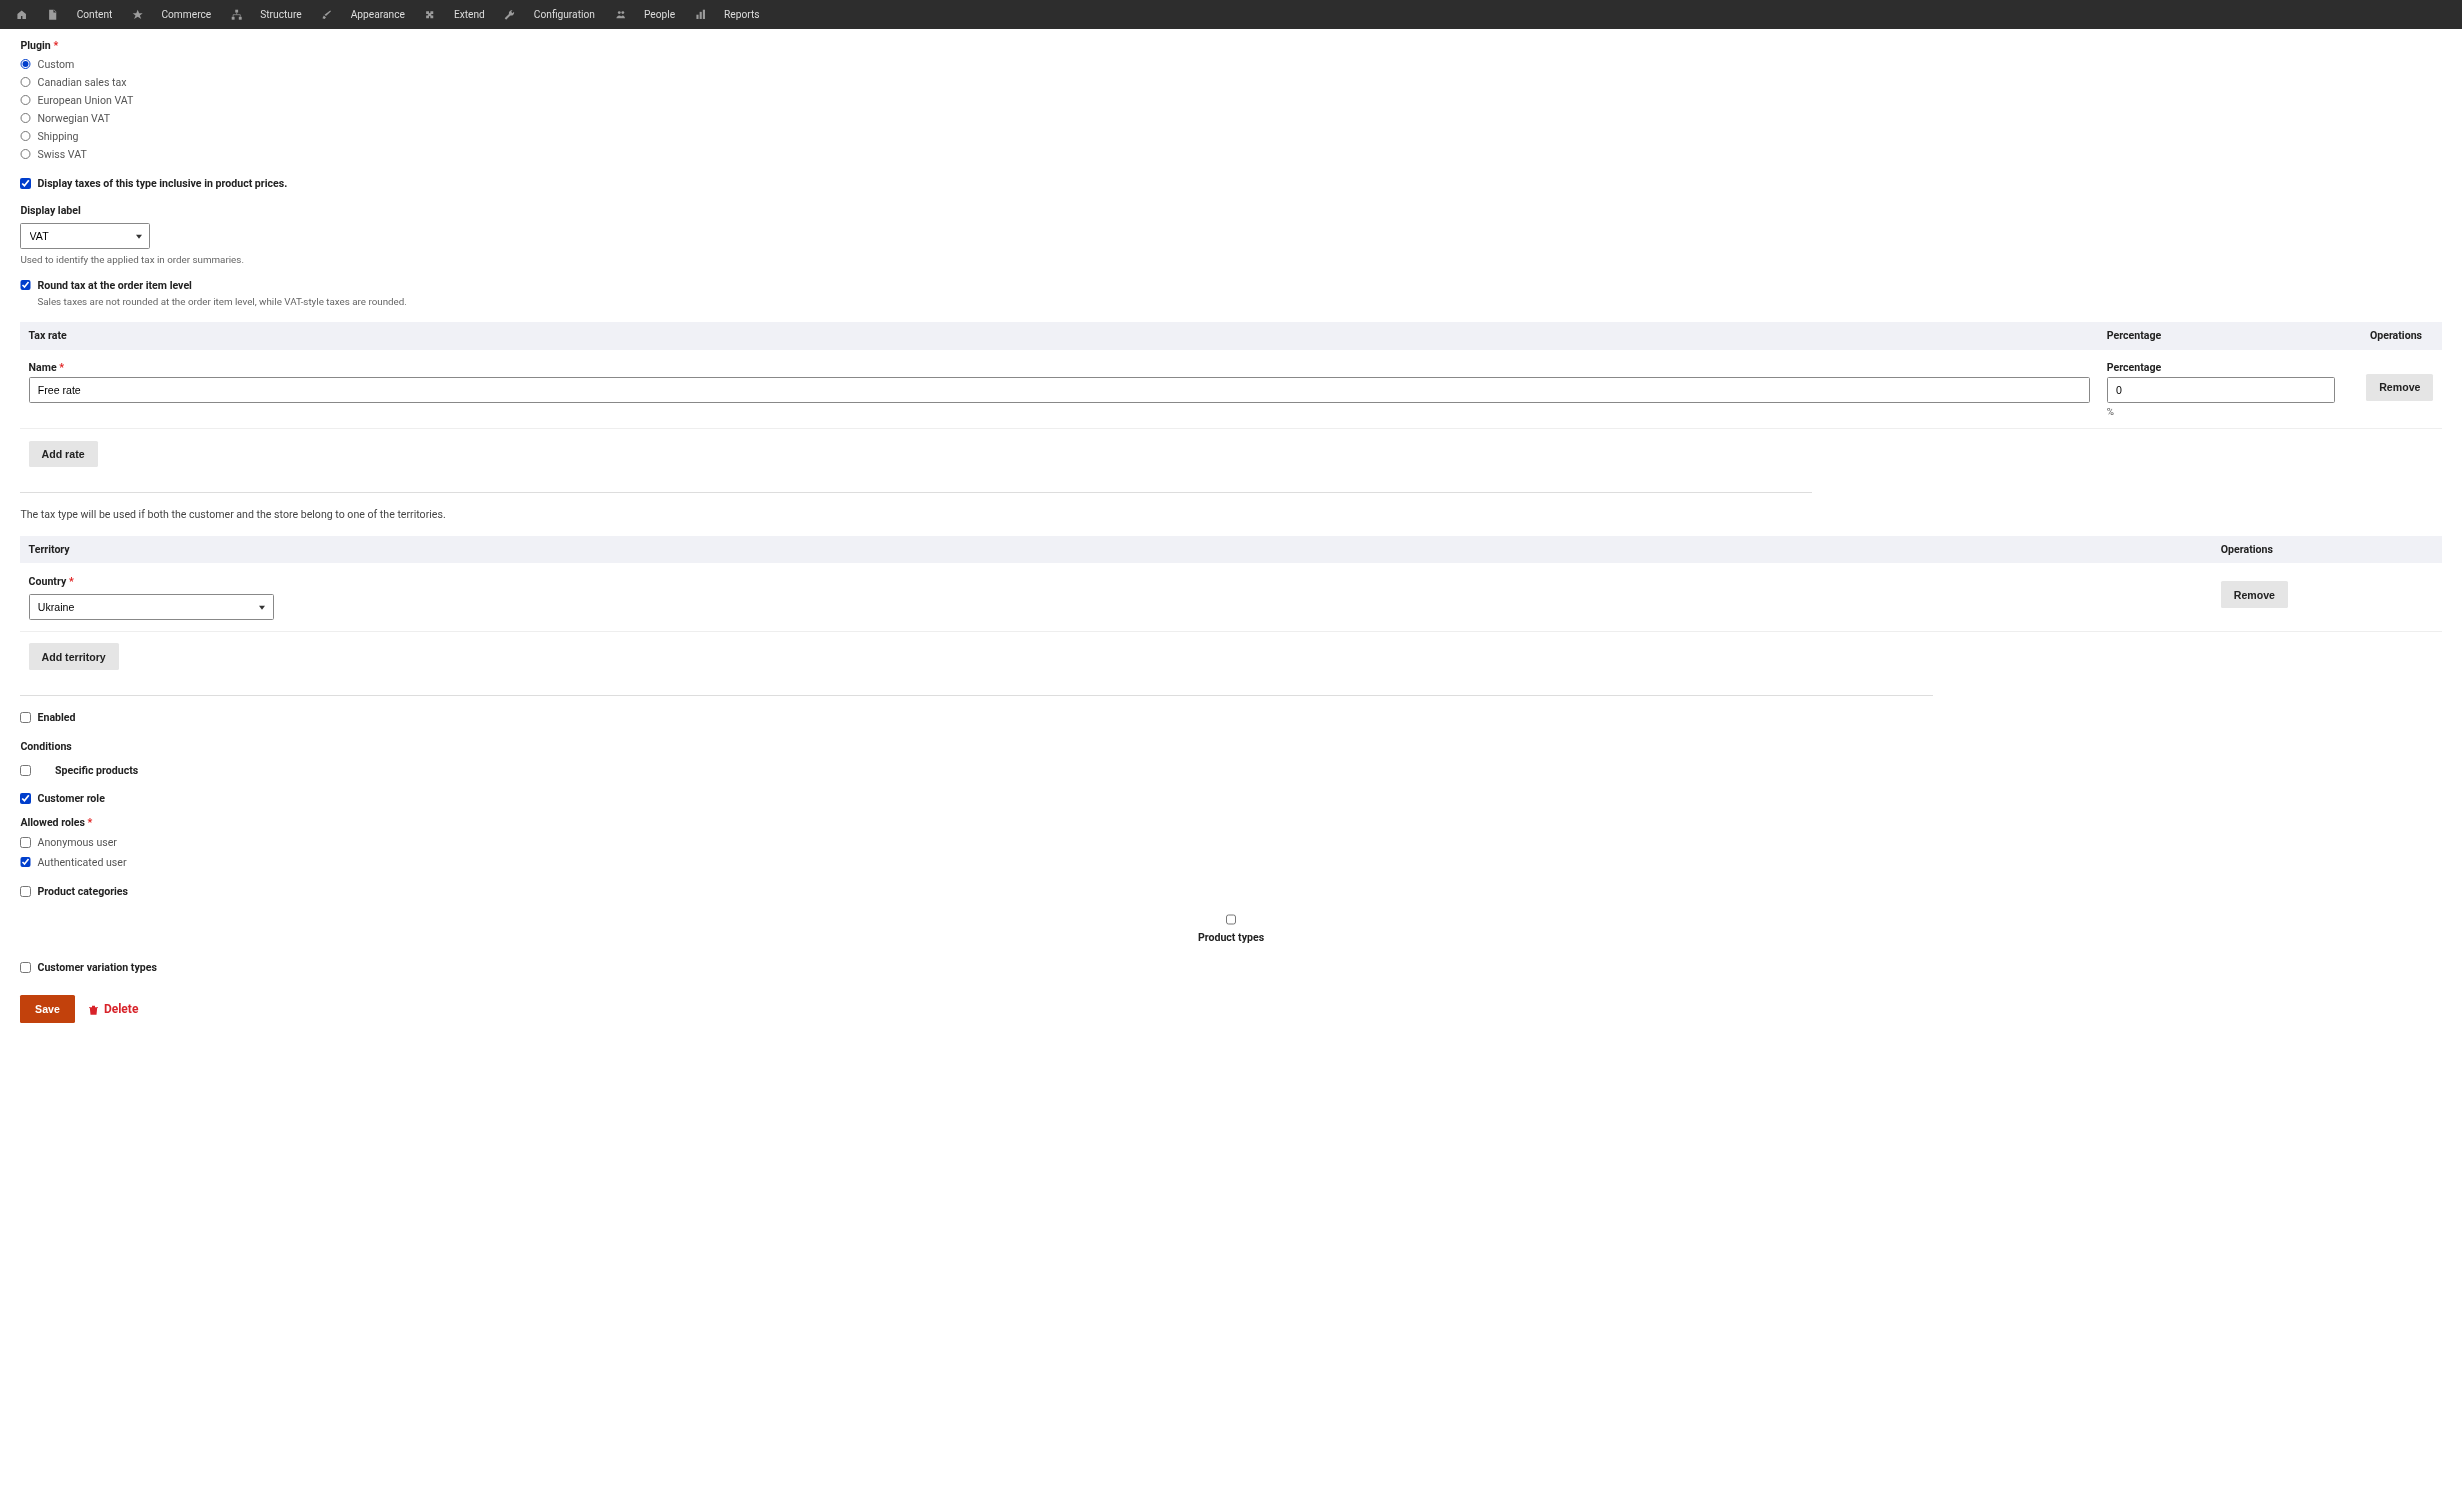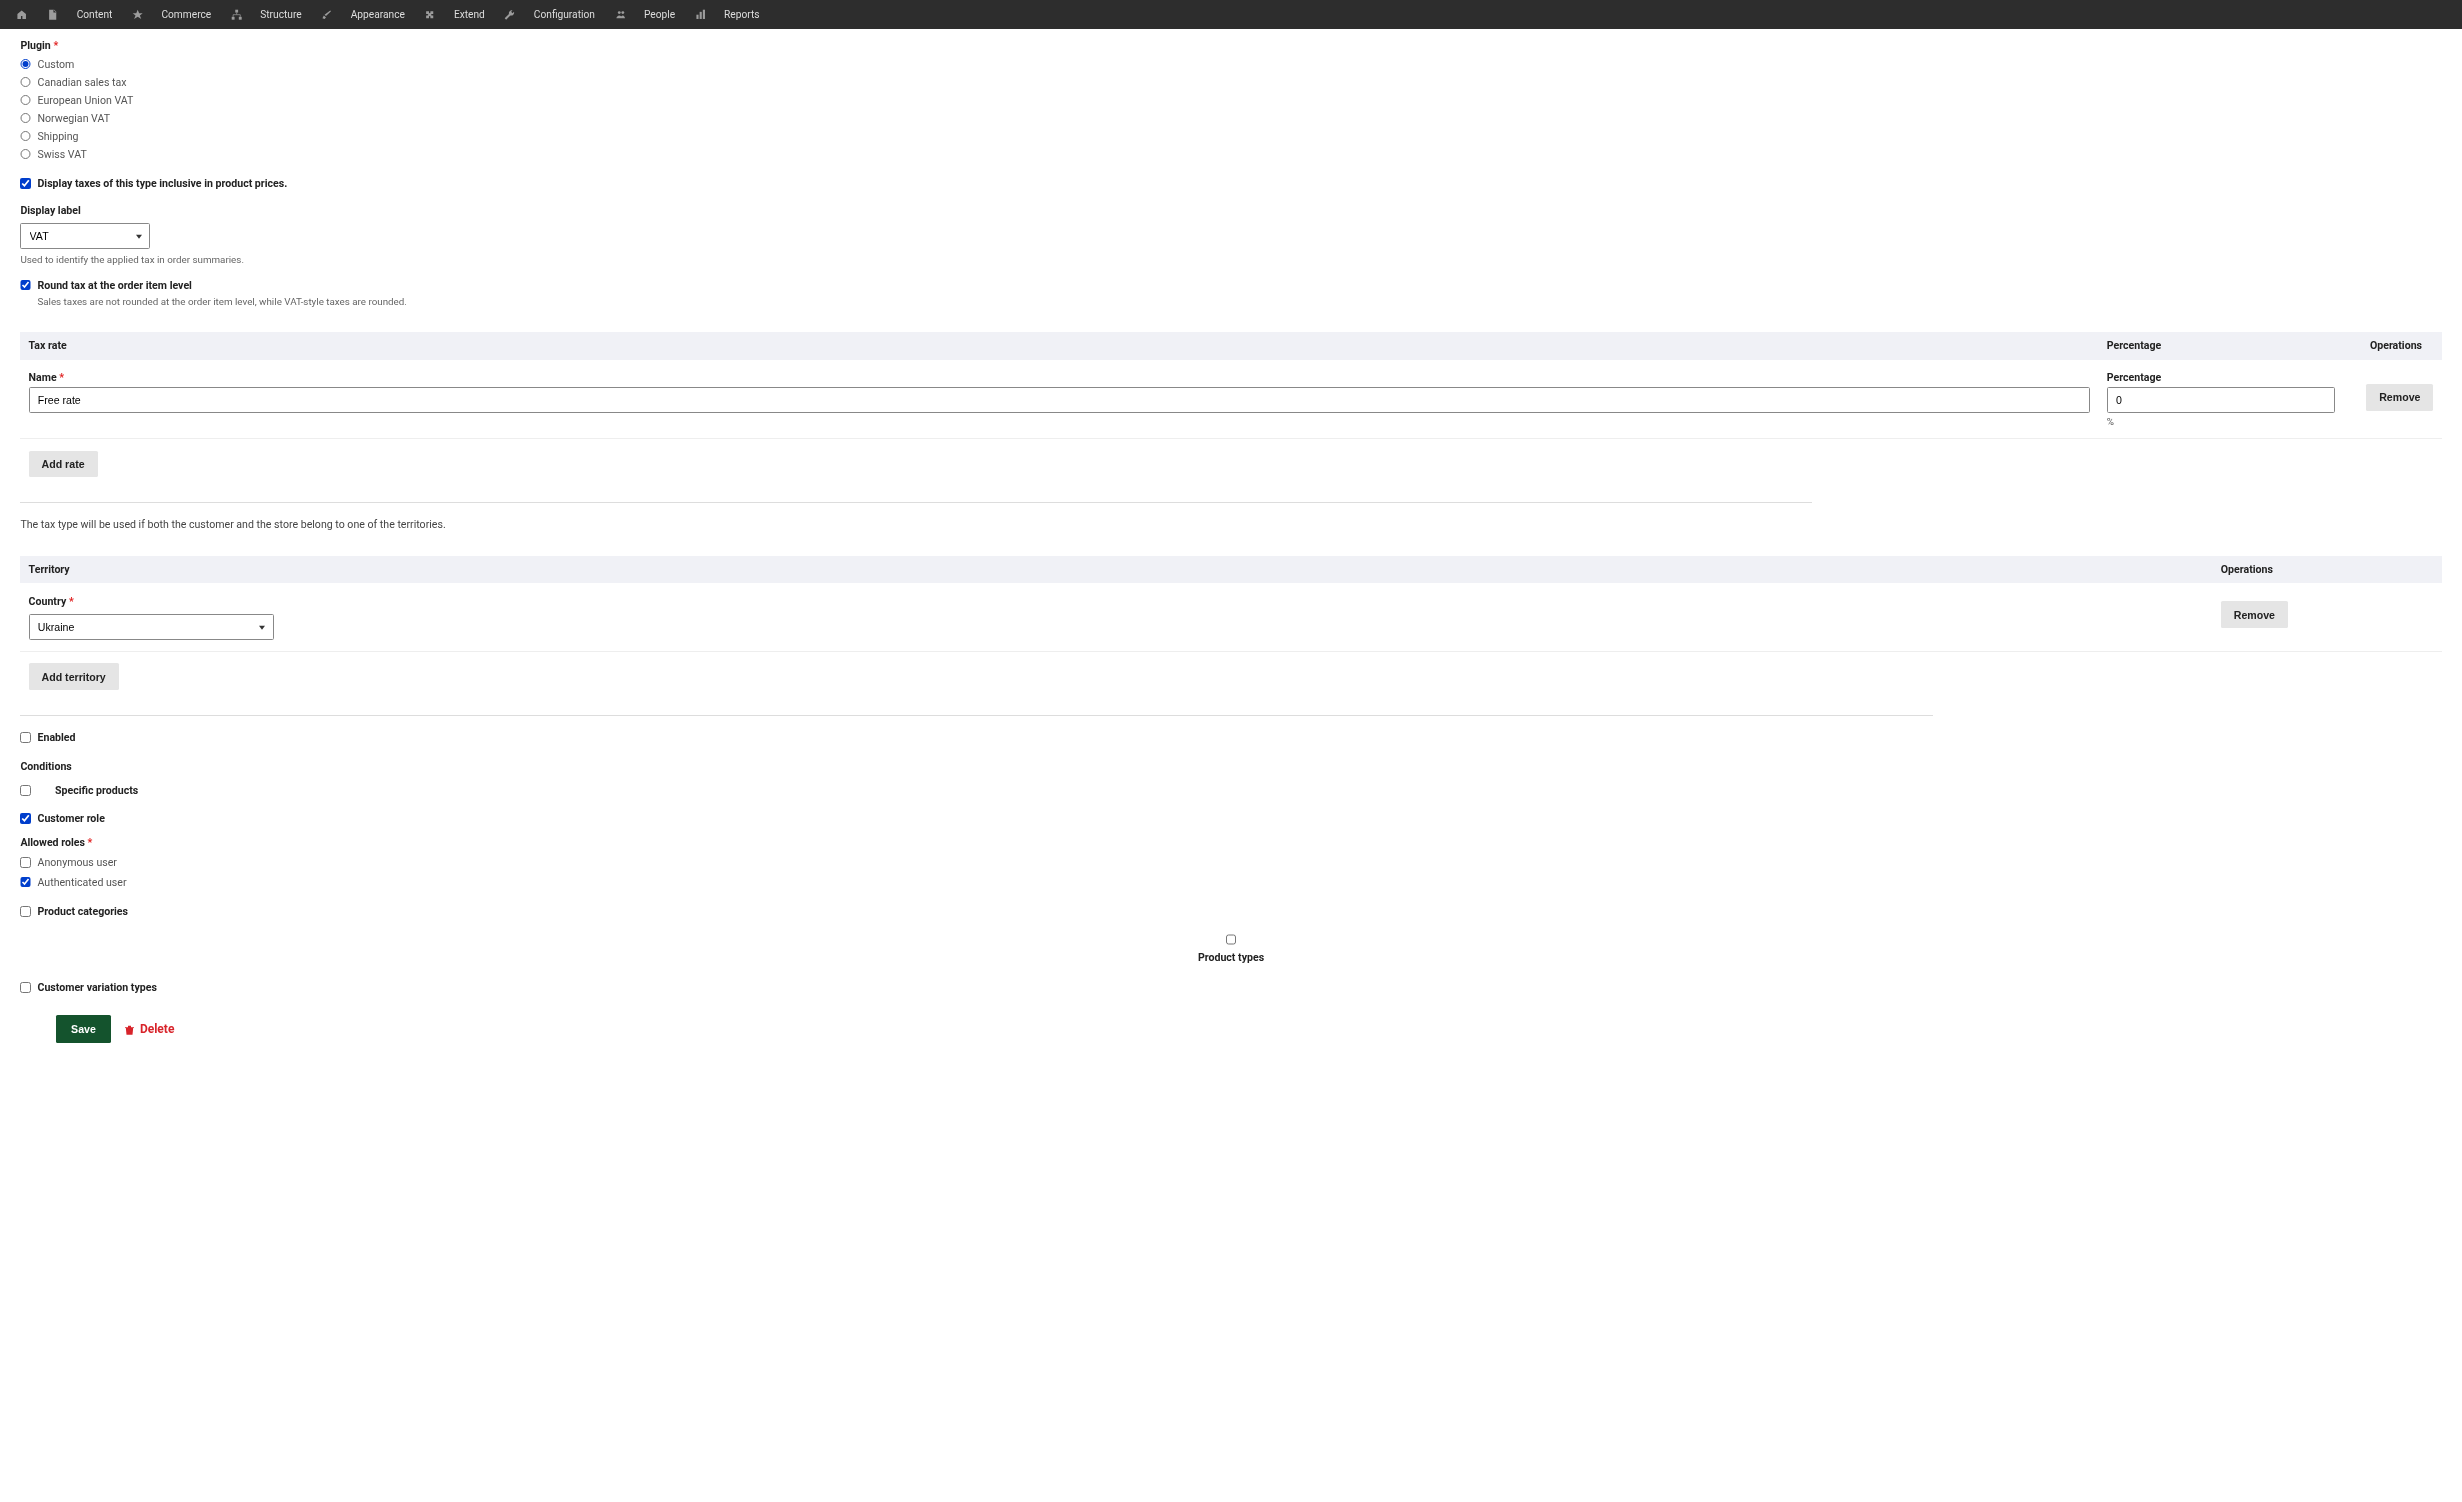--- a/index.html
+++ b/index.html
@@ -29,36 +29,36 @@
       border: 0.8px solid #888; background: #fff; padding: 5.7px 26px 5.7px 8.2px;
       font-size: 10.6px; border-radius: 1.6px; cursor: pointer;
     }
     .select-wrap::after {
       content: ""; position: absolute; right: 8.2px; top: 50%; transform: translateY(-30%);
       width: 0; height: 0; border-left: 3.3px solid transparent; border-right: 3.3px solid transparent; border-top: 4.1px solid #333; pointer-events: none;
     }
     
     .section { margin-top: 11.4px; }
     
-    .table-wrap { margin-top: 25px; }
+    .table-wrap { margin-top: 15px; }
     .table { width: 100%; border-collapse: collapse; }
     .table-header { background: #f0f1f6; }
     .table-header th { text-align: left; font-weight: 700; padding: 7.4px 8.2px; font-size: 10.6px; }
     .table-header th:last-child { text-align: left; }
     .table-body td { padding: 11.4px 8.2px; vertical-align: top; border-bottom: 0.8px solid #eee; }
     
     .text-input {
       width: 100%; border: 0.8px solid #888; padding: 5.7px 8.2px; font-size: 10.6px; border-radius: 1.6px;
     }
     
     .btn {
       background: #e5e5e5; border: none; padding: 7.4px 13px; font-size: 10.6px; font-weight: 700;
       cursor: pointer; border-radius: 1.6px; color: #222; text-align: center;
     }
-    .btn-primary { background: #14532d; color: #fff; padding: 8.2px 14.7px; margin-left: 36px; }
+    .btn-primary { background: #c2410c; color: #fff; padding: 8.2px 14.7px; }
     
     .add-btn-row { padding: 13px 8.2px; }
     
     .help-line { color: #444; font-size: 10.6px; margin: 14.7px 0 8.2px; }
     
     .divider { border-top: 0.8px solid #ddd; margin: 13px 0; }
     
     .actions { margin-top: 18px; display: flex; align-items: center; gap: 14.7px; }
     .delete-link { color: #d8232a; font-weight: 700; font-size: 12px; display: inline-flex; align-items: center; gap: 4.9px; cursor: pointer; }
     .delete-icon { width: 9.8px; height: 9.8px; }

